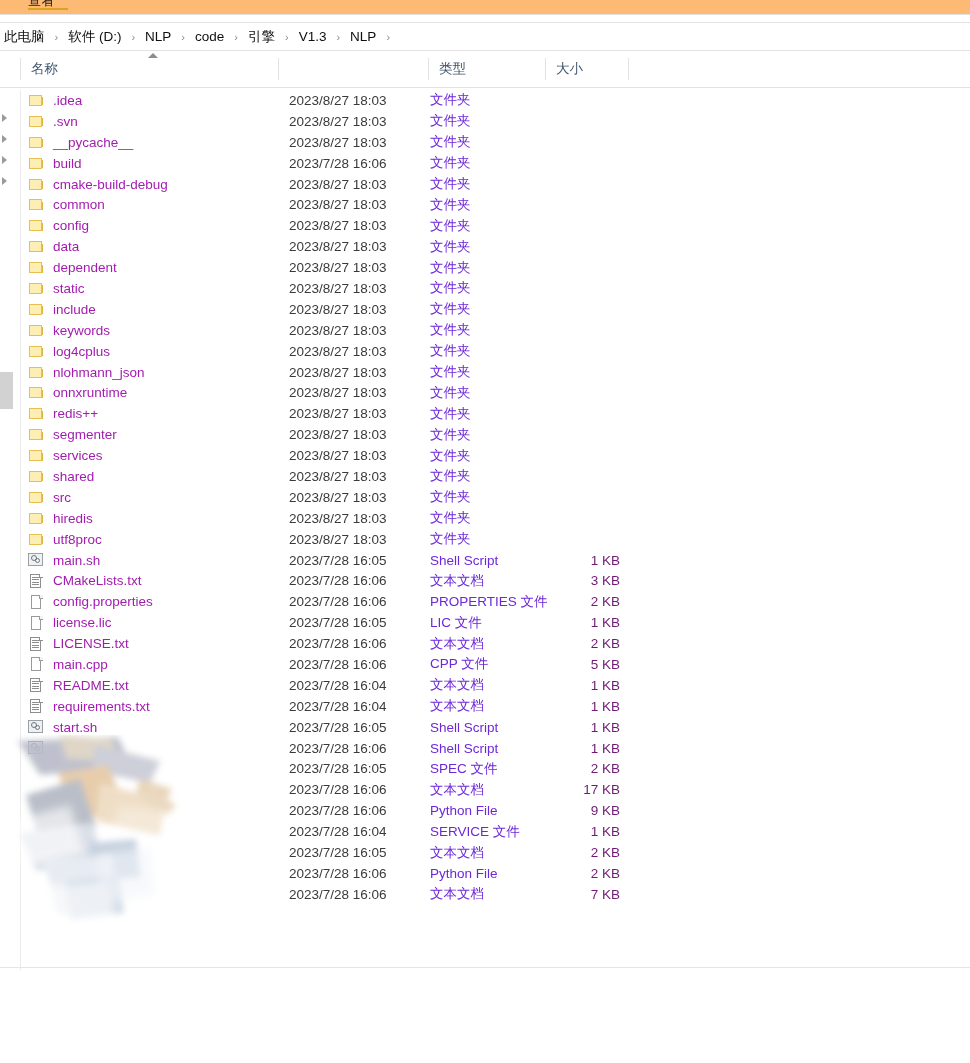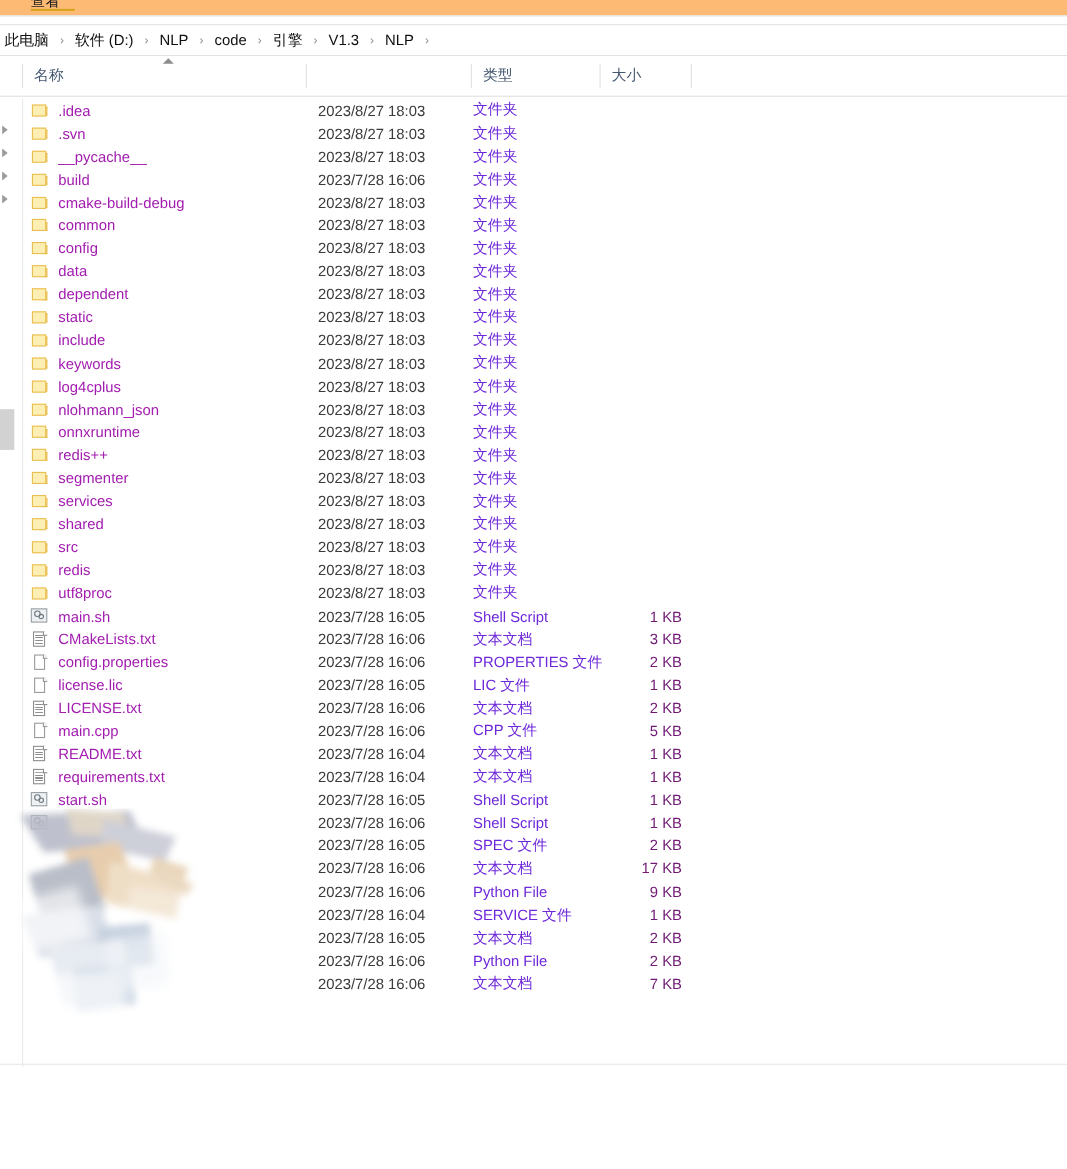--- a/index.html
+++ b/index.html
@@ -461,21 +461,21 @@
         <div class="cell-date">2023/8/27 18:03</div>
         <div class="cell-type">文件夹</div>
         <div class="cell-size"></div>
       </div>
       <div class="row">
         <div class="cell-name">
           <div class="ic ic-folder">
             <div class="ftab"></div>
             <div class="fbody"></div>
           </div>
-          <span class="label">redis</span>
+          <span class="label">hiredis</span>
         </div>
         <div class="cell-date">2023/8/27 18:03</div>
         <div class="cell-type">文件夹</div>
         <div class="cell-size"></div>
       </div>
       <div class="row">
         <div class="cell-name">
           <div class="ic ic-folder">
             <div class="ftab"></div>
             <div class="fbody"></div>

